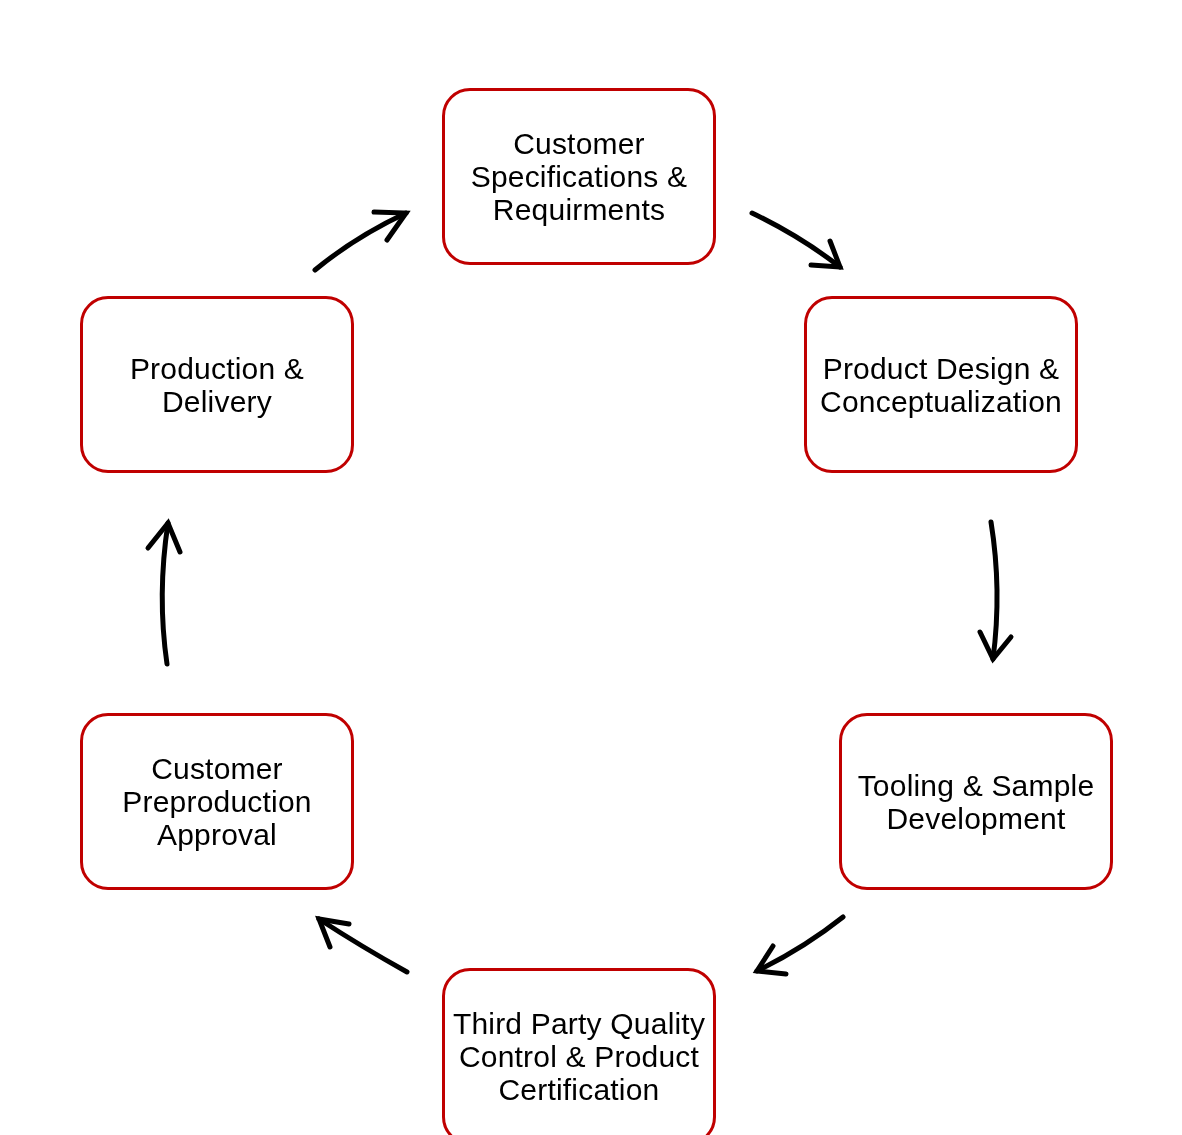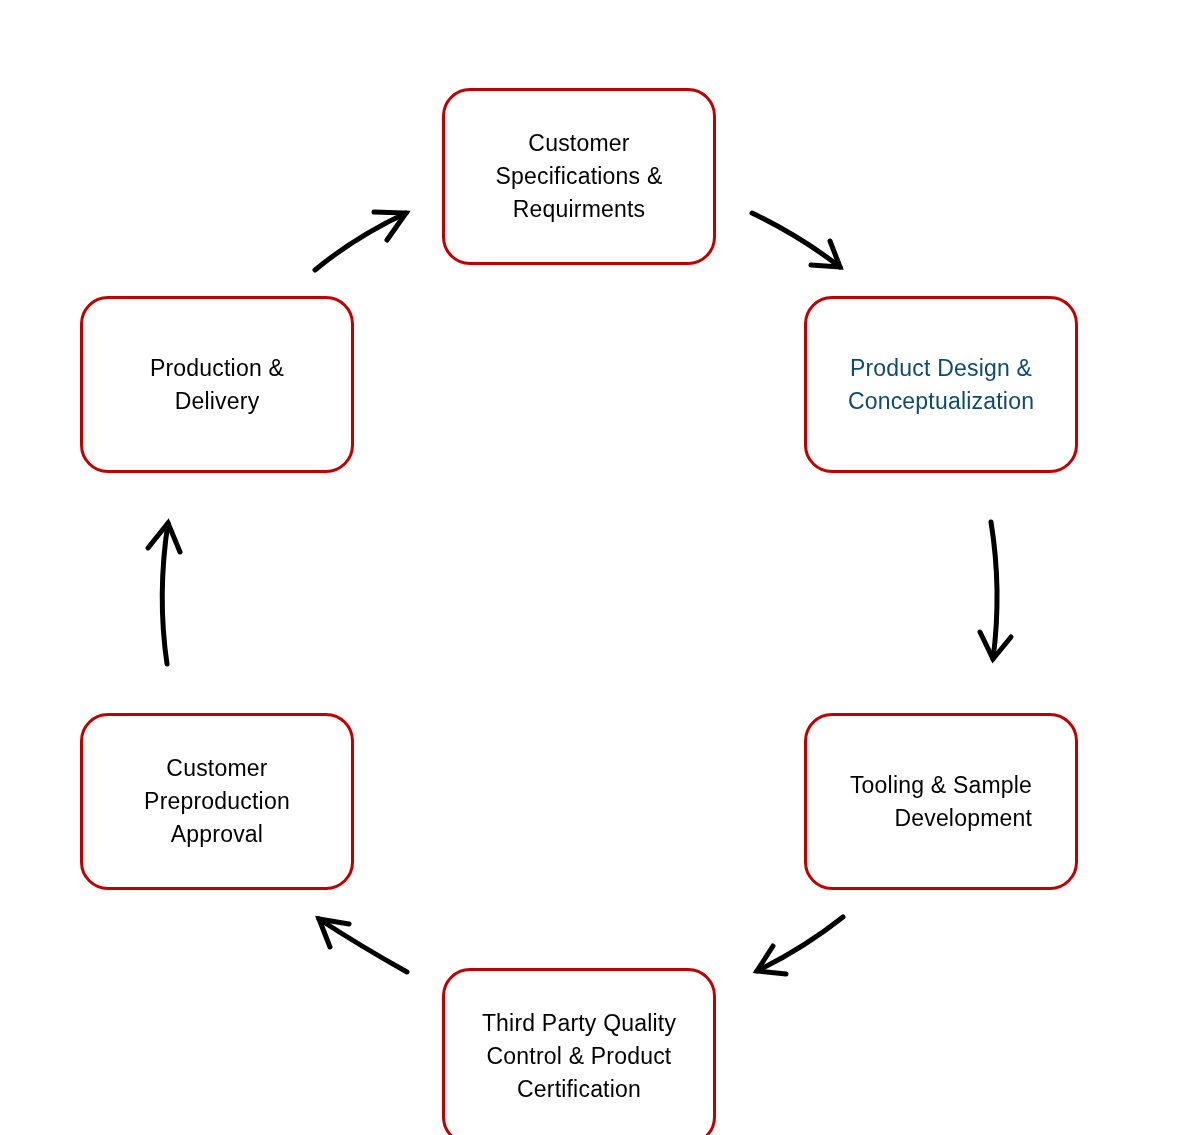--- a/index.html
+++ b/index.html
@@ -13,29 +13,29 @@
     border: 3px solid #c00000;
     border-radius: 28px;
     background: #ffffff;
     display: flex;
     align-items: center;
     justify-content: center;
     text-align: center;
   }
   .box-label {
     font-family: "Liberation Sans", sans-serif;
-    font-size: 23px;
+    font-size: 30px;
     line-height: 33px;
     color: #000000;
     white-space: pre-line;
     letter-spacing: 0.2px;
   }
   #b0 { left: 442px; top: 88px; }
   #b1 { left: 804px; top: 296px; }
-  #b2 { left: 804px; top: 713px; text-align: right; }
+  #b2 { left: 839px; top: 713px; }
   #b3 { left: 442px; top: 968px; }
   #b4 { left: 80px;  top: 713px; }
   #b5 { left: 80px;  top: 296px; }
   svg#arrows { position: absolute; left: 0; top: 0; }
   .arrow-shaft { fill: none; stroke: #000; stroke-width: 5; stroke-linecap: round; }
   .arrow-head  { fill: none; stroke: #000; stroke-width: 5; stroke-linecap: round; stroke-linejoin: miter; }
 </style>
 </head>
 <body style="background: rgb(255, 255, 255);">
 
@@ -73,21 +73,21 @@
       <path class="arrow-head" d="M374,212 L406,213 L387,240" style="stroke: rgb(0, 0, 0);"></path>
     </g>
   </svg>
 
   <div class="box" id="b0" style="border-color: rgb(192, 0, 0);">
     <span class="box-label" style="color: rgb(0, 0, 0);">Customer
 Specifications &amp;
 Requirments</span>
   </div>
   <div class="box" id="b1" style="border-color: rgb(192, 0, 0);">
-    <span class="box-label" style="color: #0c4a6e;">Product Design &amp;
+    <span class="box-label" style="color: #000000;">Product Design &amp;
 Conceptualization</span>
   </div>
   <div class="box" id="b2" style="border-color: rgb(192, 0, 0);">
     <span class="box-label" style="color: rgb(0, 0, 0);">Tooling &amp; Sample
 Development</span>
   </div>
   <div class="box" id="b3" style="border-color: rgb(192, 0, 0);">
     <span class="box-label" style="color: rgb(0, 0, 0);">Third Party Quality
 Control &amp; Product
 Certification</span>

